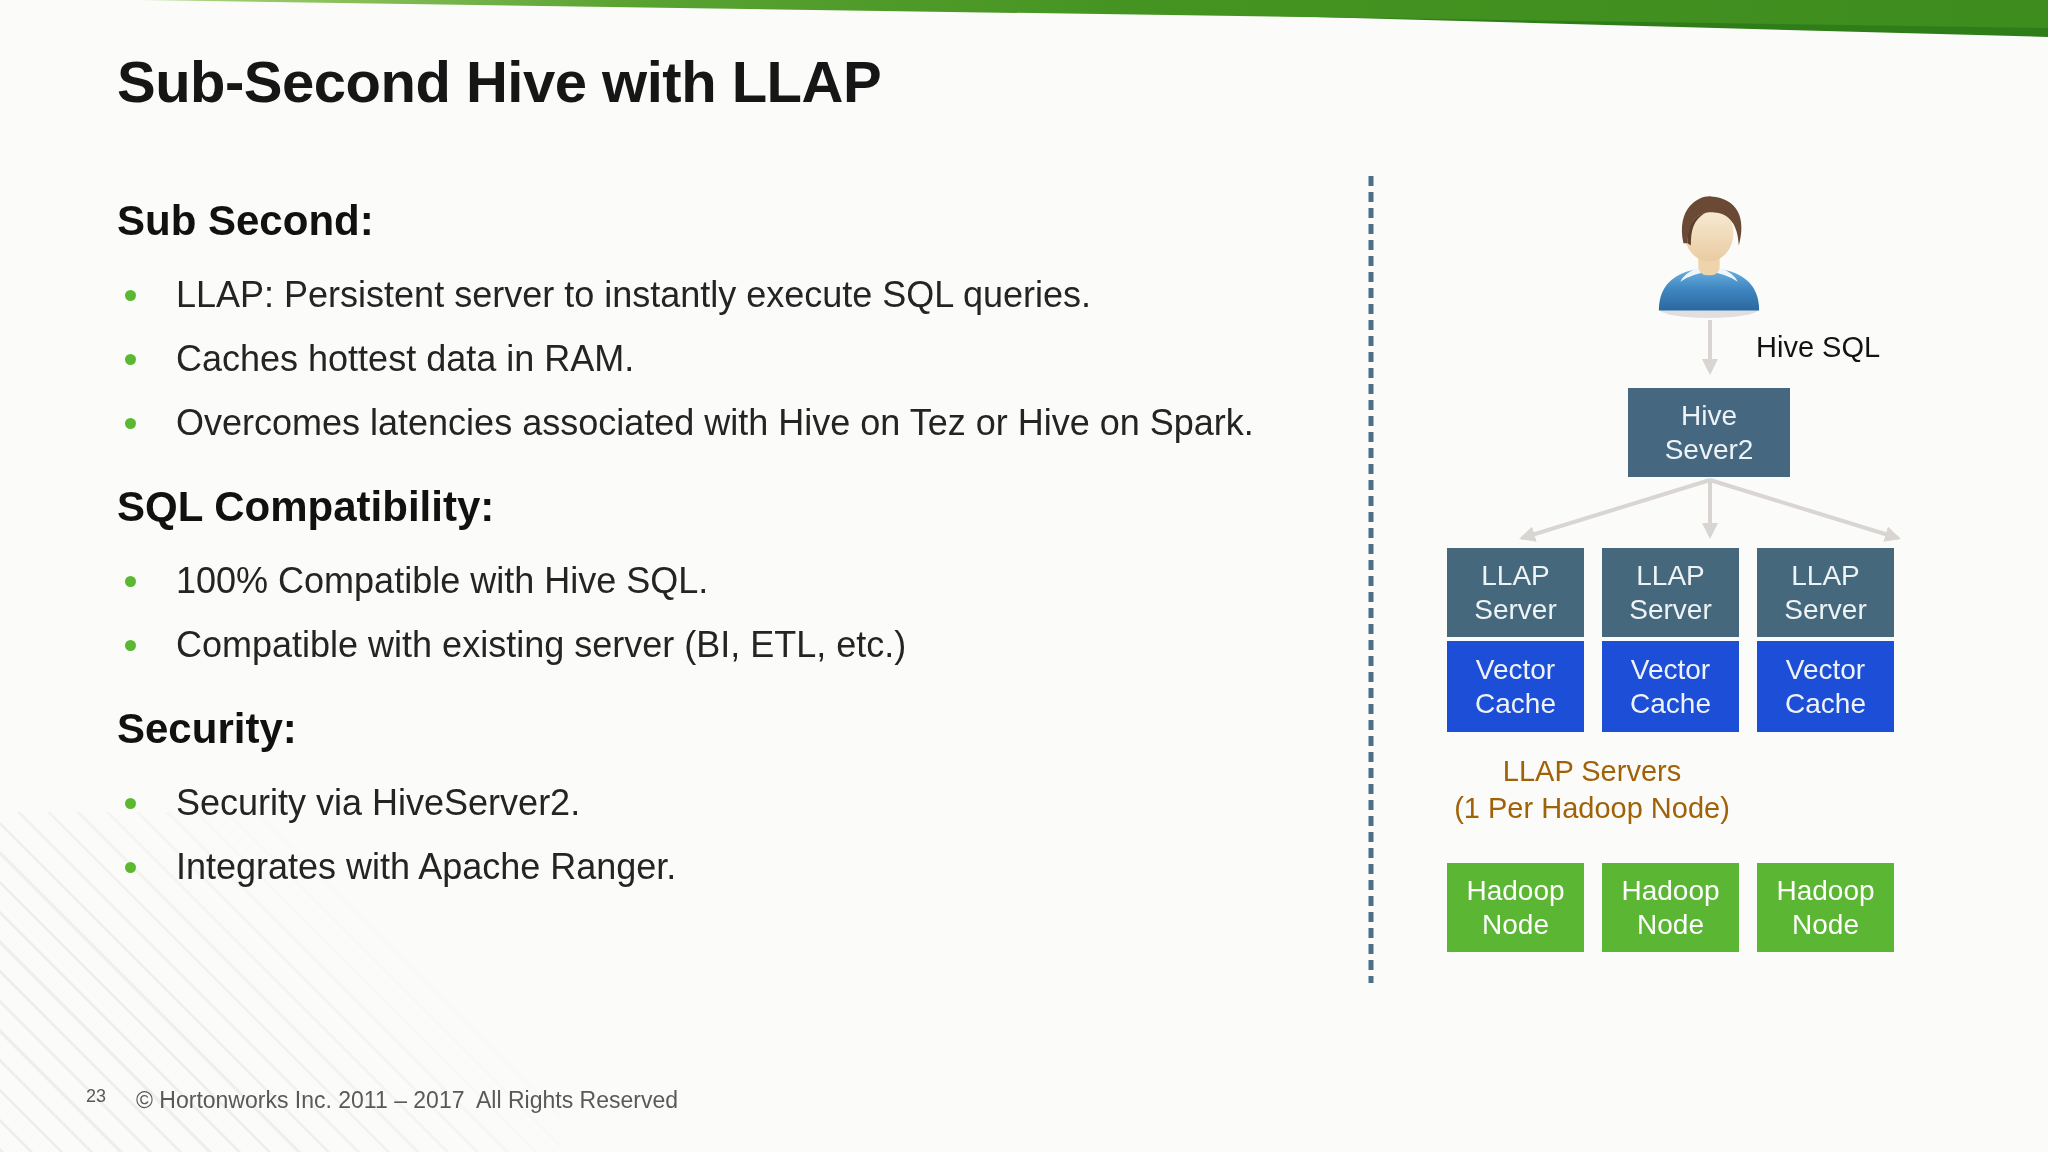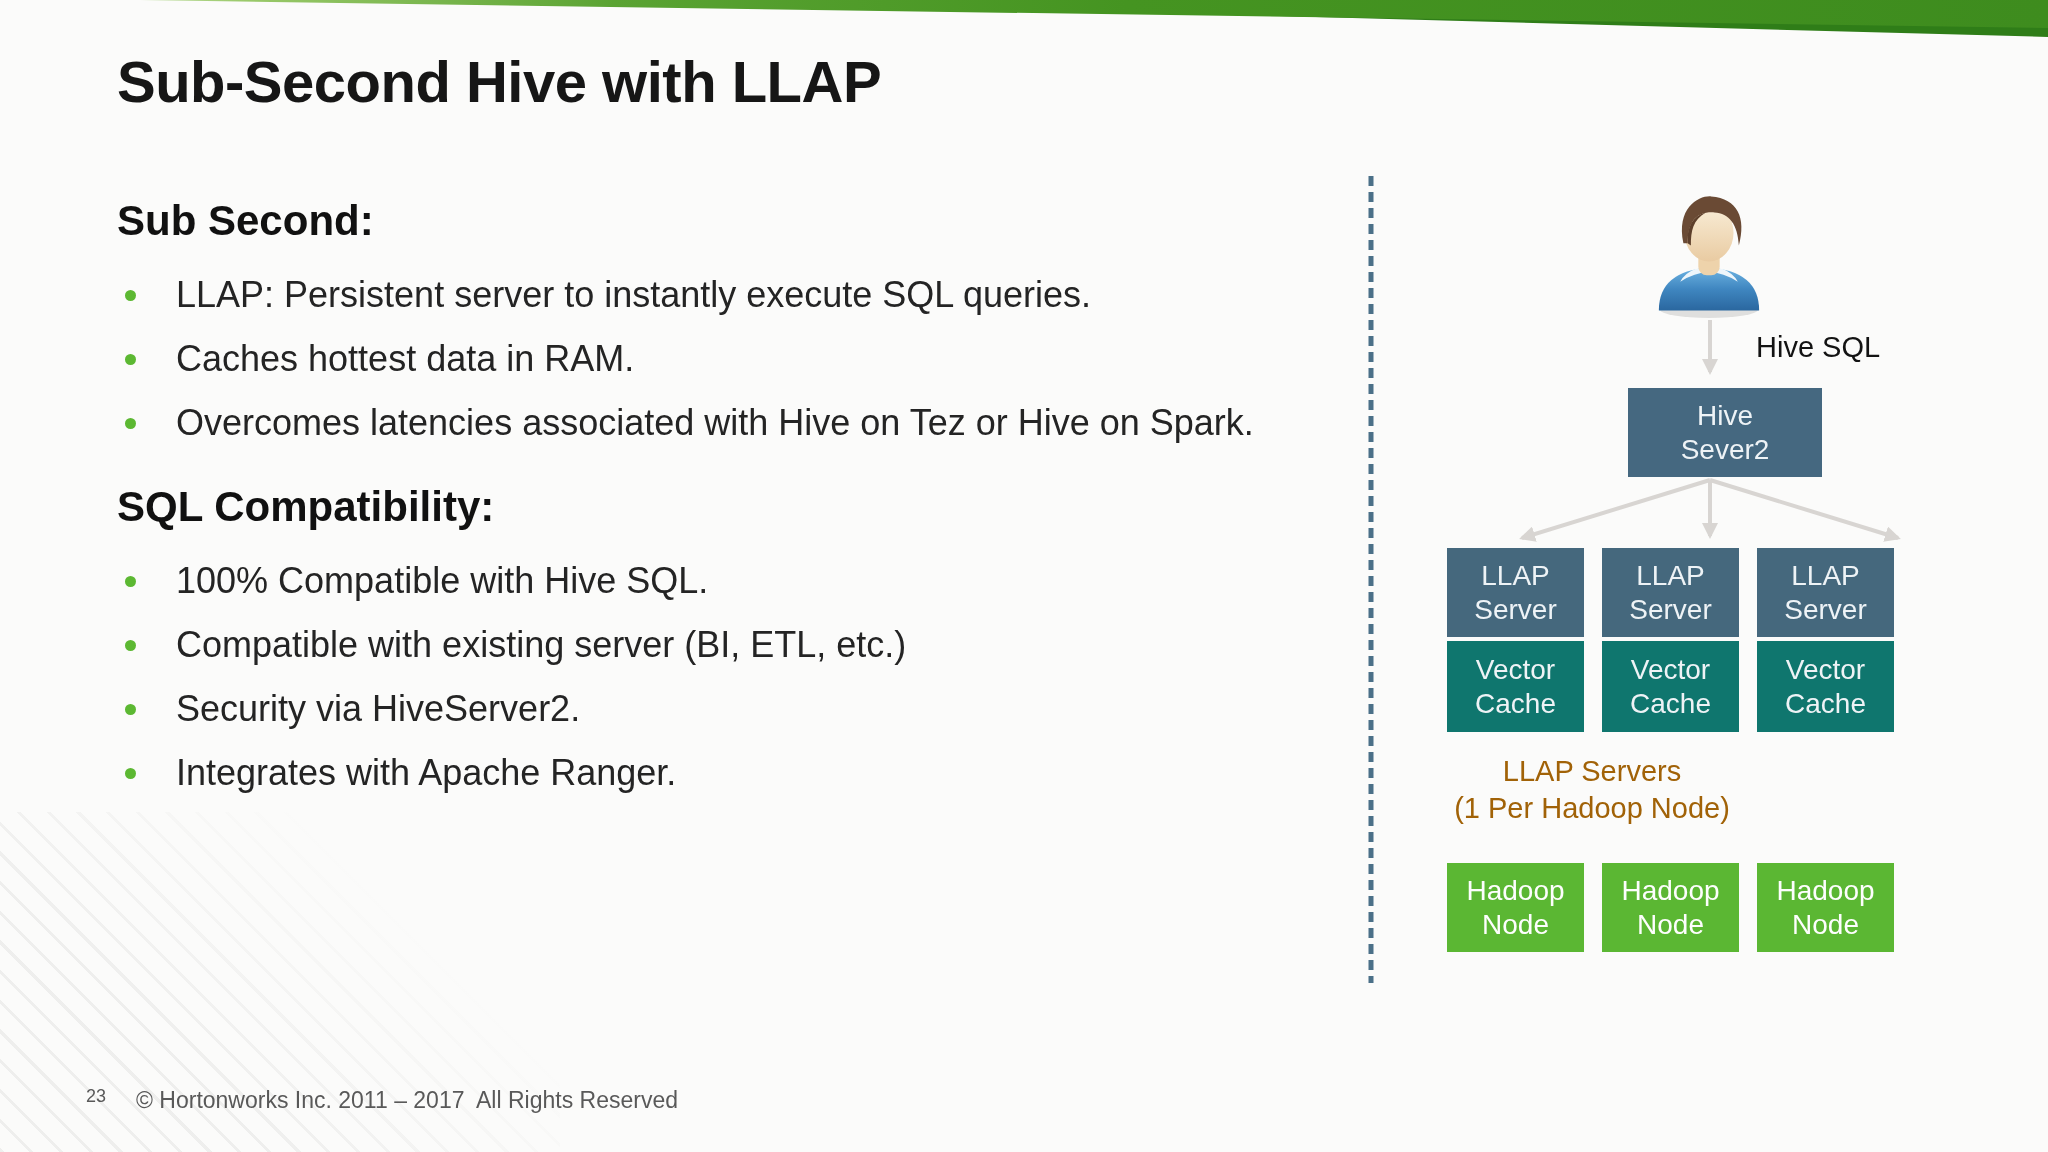--- a/index.html
+++ b/index.html
@@ -43,23 +43,23 @@
     margin:0 40px 0 8px; flex:none;
   }
   .bullet-text{font-size:36px; color:#242424; white-space:nowrap;}
   
   .connector-layer{position:absolute; left:0; top:0; pointer-events:none;}
   .dia-box{
     position:absolute; display:flex; flex-direction:column; justify-content:center;
     text-align:center; color:#eef3f6; font-size:28px; line-height:34px;
   }
   .dia-box span{display:block;}
-  .hive-server2{left:1628px; top:388px; width:194px; height:89px; background:#456880;}
+  .hive-server2{left:1628px; top:388px; width:162px; height:89px; background:#456880;}
   .llap-server{top:548px; width:137px; height:89px; background:#45687d;}
-  .vector-cache{top:641px; width:137px; height:91px; background:#0f766e;justify-content:center;}
+  .vector-cache{top:641px; width:137px; height:91px; background:#1d4ed8;justify-content:center;}
   .hadoop-node{top:863px; width:137px; height:89px; background:#5bb733; color:#fdfefd;}
   .col-0{left:1447px;} .col-1{left:1602px;} .col-2{left:1757px;}
   .hive-sql-label{
     position:absolute; left:1756px; top:331px; font-size:29px; color:#131313;
   }
   .llap-caption{
     position:absolute; left:1367px; top:753px; width:450px; text-align:center;
     font-size:29px; line-height:37px; color:#a16207;
   }
   .person{position:absolute; left:1650px; top:190px;}
@@ -106,20 +106,21 @@
       <li class="bullet-row">
         <span class="bullet-dot"></span>
         <span class="bullet-text">100% Compatible with Hive SQL.</span>
       </li>
       <li class="bullet-row">
         <span class="bullet-dot"></span>
         <span class="bullet-text">Compatible with existing server (BI, ETL, etc.)</span>
       </li>
     </ul>
 
+    <div class="section-heading">Security:</div>
     <ul class="bullet-list">
       <li class="bullet-row">
         <span class="bullet-dot"></span>
         <span class="bullet-text">Security via HiveServer2.</span>
       </li>
       <li class="bullet-row">
         <span class="bullet-dot"></span>
         <span class="bullet-text">Integrates with Apache Ranger.</span>
       </li>
     </ul>

